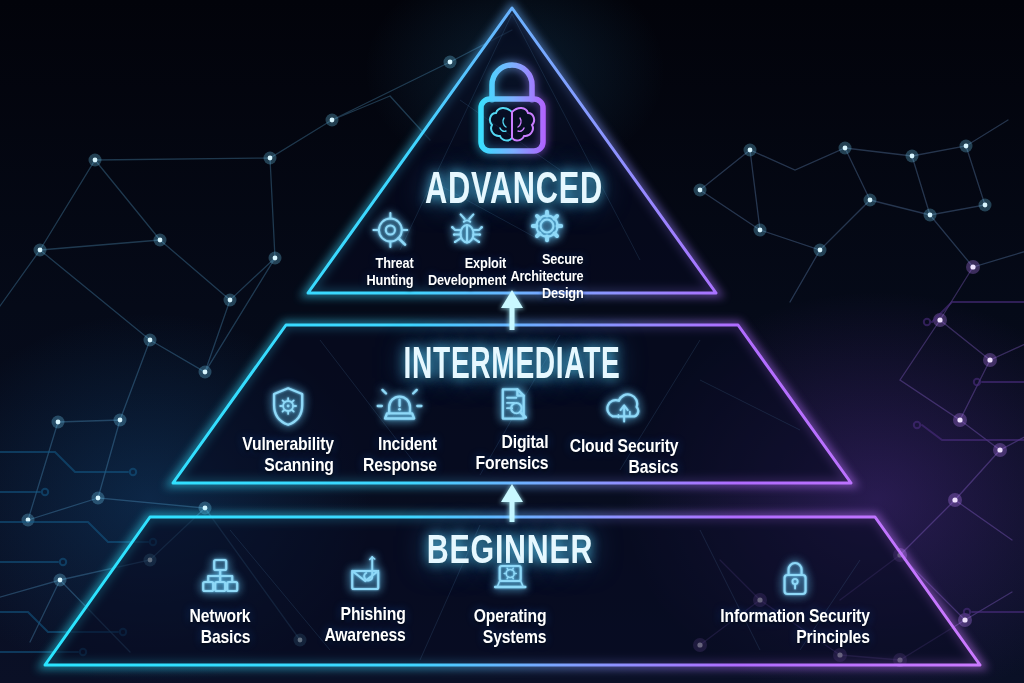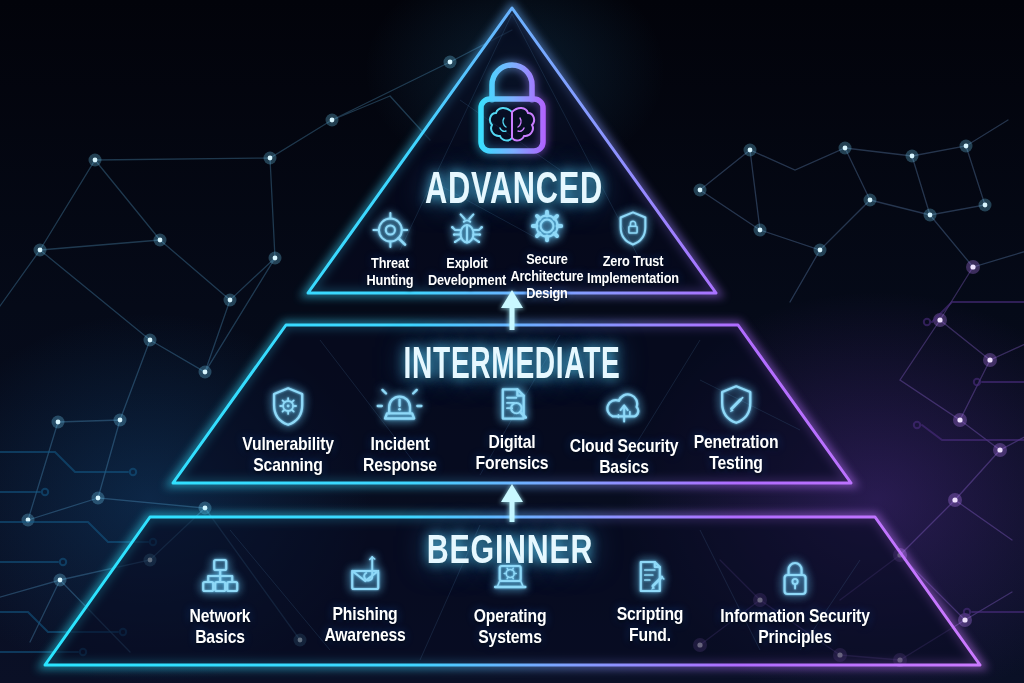--- a/index.html
+++ b/index.html
@@ -13,21 +13,21 @@
      background:radial-gradient(closest-side,rgba(140,70,230,.25),transparent 72%);}
   .glow-top{left:300px;top:-90px;width:430px;height:320px;
      background:radial-gradient(closest-side,rgba(60,180,255,.14),transparent 70%);}
   svg.layer{position:absolute;left:0;top:0;}
   .level-title{position:absolute;font-weight:bold;color:#e6f8ff;white-space:nowrap;
      letter-spacing:1px;
      text-shadow:0 0 14px rgba(90,210,255,.95),0 0 34px rgba(80,190,255,.55),0 2px 5px rgba(0,0,0,.7);}
   .t-adv{font-size:44px;transform:translateX(-50%) scaleX(.70);}
   .t-int{font-size:44px;transform:translateX(-50%) scaleX(.64);}
   .t-beg{font-size:40px;transform:translateX(-50%) scaleX(.76);}
-  .item{position:absolute;transform:translateX(-50%);text-align:center;color:#fff;}
+  .item{position:absolute;transform:translateX(-50%);text-align:right;color:#fff;}
   .item svg.ic{display:block;margin:0 auto 3px;
      filter:drop-shadow(0 0 5px rgba(80,200,255,.8)) drop-shadow(0 0 1px rgba(140,220,255,.9));}
   .lbl{font-weight:bold;line-height:1.12;transform:scaleX(.85);letter-spacing:-.2px;
      text-shadow:0 2px 4px rgba(0,0,0,.85),0 0 9px rgba(40,130,255,.4);}
   .lbl div{white-space:nowrap;}
   .s15{font-size:15px;}
   .s18{font-size:18.5px;}
   .fil{fill:#8fd9f8;stroke:none;}
 </style>
 </head>
@@ -254,35 +254,20 @@
           <circle class="fil" cx="14" cy="5" r="1.3"></circle>
           <circle class="fil" cx="13" cy="13" r="1.3"></circle>
       </g>
     </svg>
     <div class="lbl s15">
       <div>Exploit</div>
       <div>Development</div>
     </div>
   </div>
 
-  <div class="item" style="left:633px;top:206px">
-    <svg class="ic" width="44" height="44" viewBox="-24 -24 48 48">
-      <g stroke="#8fd9f8" stroke-width="2.2" fill="none" stroke-linecap="round" stroke-linejoin="round">
-        <use href="#shieldP"></use>
-        <g stroke-width="1.7">
-          <rect x="-4.5" y="-2" width="9" height="7.5" rx="1.2"></rect>
-          <path d="M-2.8,-2 V-4.5 A2.8,2.8 0 0 1 2.8,-4.5 V-2"></path>
-        </g>
-      </g>
-    </svg>
-    <div class="lbl s15">
-      <div>Zero Trust</div>
-      <div>Implementation</div>
-    </div>
-  </div>
 
   <div class="item" style="left:400px;top:381px">
     <svg class="ic" width="50" height="50" viewBox="-24 -24 48 48">
       <g stroke="#8fd9f8" stroke-width="2.2" fill="none" stroke-linecap="round" stroke-linejoin="round">
         <path d="M-10,7 V1 A10,10 0 0 1 10,1 V7"></path>
         <path d="M-12,7 L-14,12 H14 L12,7 Z"></path>
         <path d="M0,-6 V0"></path>
           <circle class="fil" cy="3.2" r="1.4"></circle>
         <path d="M-13,-12 L-16.5,-15.5 M13,-12 L16.5,-15.5 M-17,0 H-21 M17,0 H21"></path>
       </g>
@@ -340,34 +325,20 @@
         <path d="M0,13 V-2 M-3.5,2 L0,-2.5 L3.5,2" stroke-width="1.9"></path>
         <path d="M5.5,7 V3.5 M-5.5,9 V6.5" stroke-width="1.6"></path>
       </g>
     </svg>
     <div class="lbl s18">
       <div>Cloud Security</div>
       <div>Basics</div>
     </div>
   </div>
 
-  <div class="item" style="left:736px;top:379px">
-    <svg class="ic" width="50" height="50" viewBox="-24 -24 48 48">
-      <g stroke="#8fd9f8" stroke-width="2.2" fill="none" stroke-linecap="round" stroke-linejoin="round">
-        <use href="#shieldP"></use>
-        <path d="M-4.5,4.5 L4,-4" stroke-width="2.8"></path>
-        <path d="M4,-4 L6.2,-6.2" stroke-width="1.6"></path>
-        <path class="fil" d="M-4.5,4.5 l-1.5,3.4 l3.5,-1.4 z"></path>
-      </g>
-    </svg>
-    <div class="lbl s18">
-      <div>Penetration</div>
-      <div>Testing</div>
-    </div>
-  </div>
 
   <div class="item" style="left:220px;top:555px">
     <svg class="ic" width="48" height="48" viewBox="-24 -24 48 48">
       <g stroke="#8fd9f8" stroke-width="2.2" fill="none" stroke-linecap="round" stroke-linejoin="round">
         <rect x="-6" y="-19" width="12" height="10" rx="1.5"></rect>
         <path d="M0,-9 V-3 M-12,-3 H12 M-12,-3 V3 M0,-3 V3 M12,-3 V3"></path>
         <rect x="-17" y="3" width="10" height="9" rx="1.5"></rect>
         <rect x="-5" y="3" width="10" height="9" rx="1.5"></rect>
         <rect x="7" y="3" width="10" height="9" rx="1.5"></rect>
       </g>
@@ -409,36 +380,20 @@
         <path d="M7,-20 V-1 a4,4 0 1 1 -6,-3" stroke-width="1.9"></path>
         <path d="M9.5,-18 L7,-20 L4.5,-17.5" stroke-width="1.6"></path>
       </g>
     </svg>
     <div class="lbl s18">
       <div>Phishing</div>
       <div>Awareness</div>
     </div>
   </div>
 
-  <div class="item" style="left:650px;top:553px">
-    <svg class="ic" width="48" height="48" viewBox="-24 -24 48 48">
-      <g stroke="#8fd9f8" stroke-width="2.2" fill="none" stroke-linecap="round" stroke-linejoin="round">
-        <path d="M-9,-15 H5 L10,-10 V14 H-9 Z"></path>
-        <path d="M5,-15 V-10 H10"></path>
-        <path d="M-5,-7 H5 M-5,-2 H3 M-5,3 H0" stroke-width="1.7"></path>
-        <path d="M3,9 L12,0" stroke-width="2.6"></path>
-        <path d="M12,0 L14,2" stroke-width="1.6"></path>
-        <path class="fil" d="M3,9 l-1.6,3.8 l3.9,-1.5 z"></path>
-      </g>
-    </svg>
-    <div class="lbl s18">
-      <div>Scripting</div>
-      <div>Fund.</div>
-    </div>
-  </div>
 
   <div class="item" style="left:795px;top:555px">
     <svg class="ic" width="48" height="48" viewBox="-24 -24 48 48">
       <g stroke="#8fd9f8" stroke-width="2.2" fill="none" stroke-linecap="round" stroke-linejoin="round">
         <path d="M-6.5,-4 V-9.5 A6.5,6.5 0 0 1 6.5,-9.5 V-4"></path>
         <rect x="-10.5" y="-4" width="21" height="19" rx="3"></rect>
         <circle cy="2.5" r="2.6" stroke-width="1.9"></circle>
         <path d="M0,5 V9.5" stroke-width="1.9"></path>
       </g>
     </svg>

